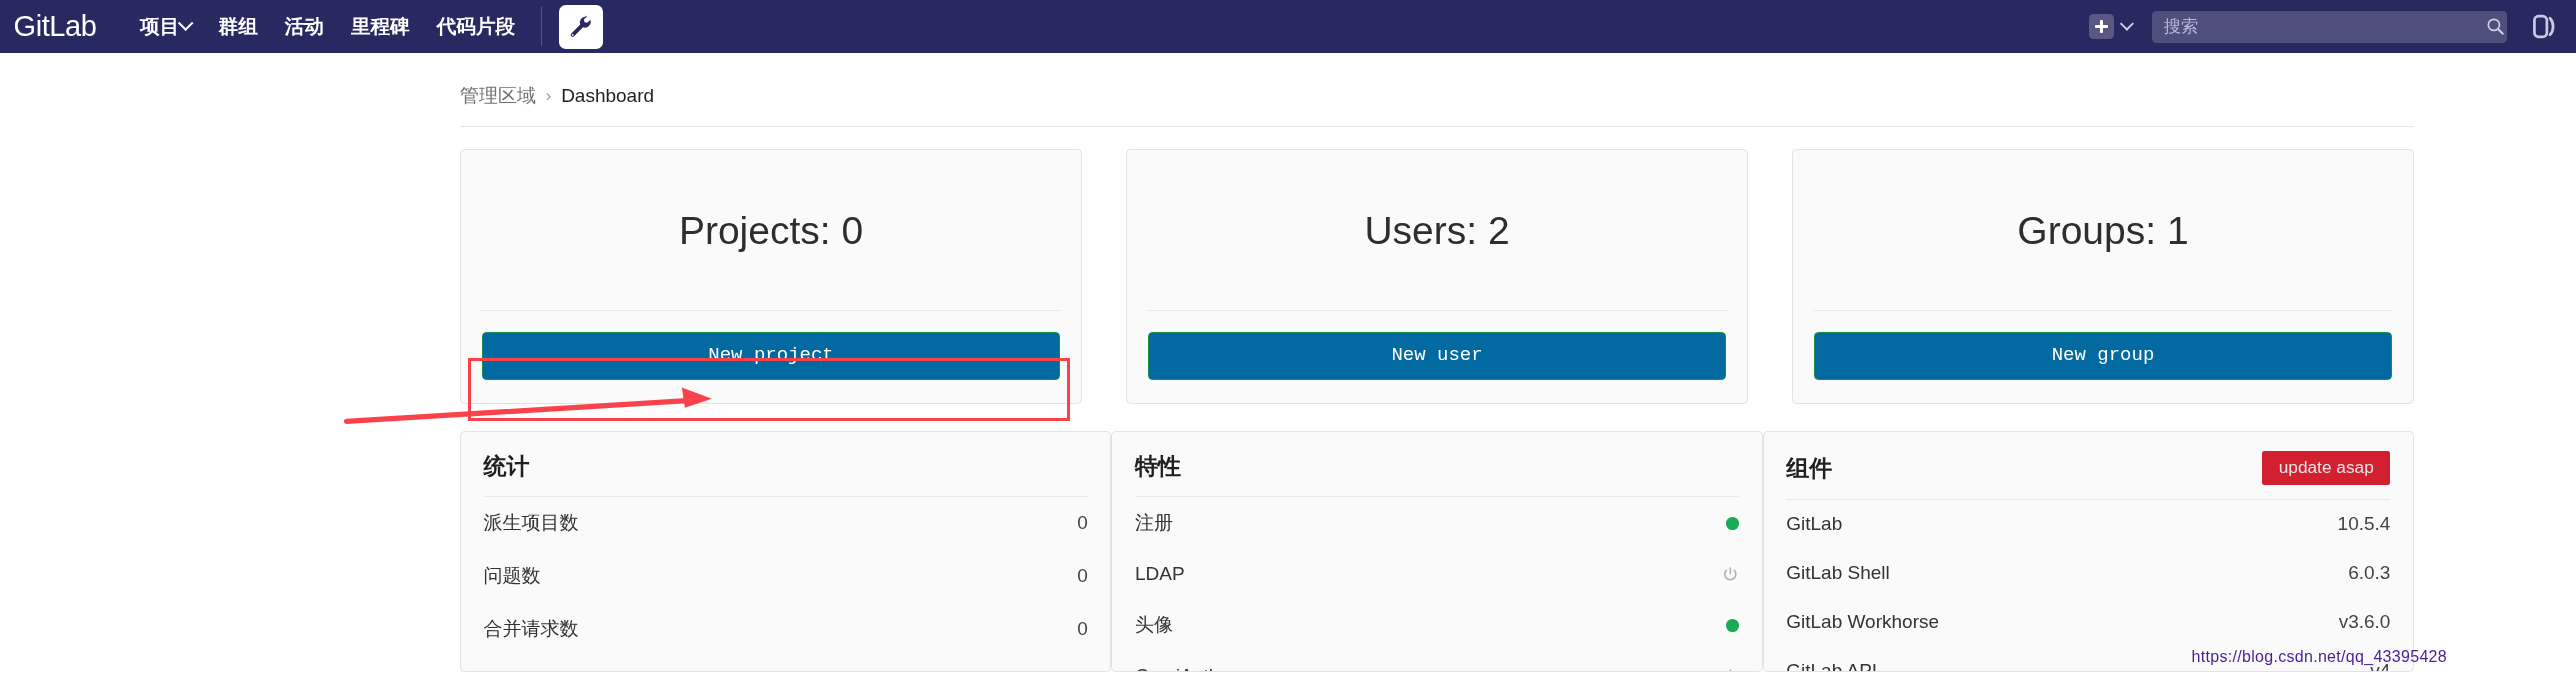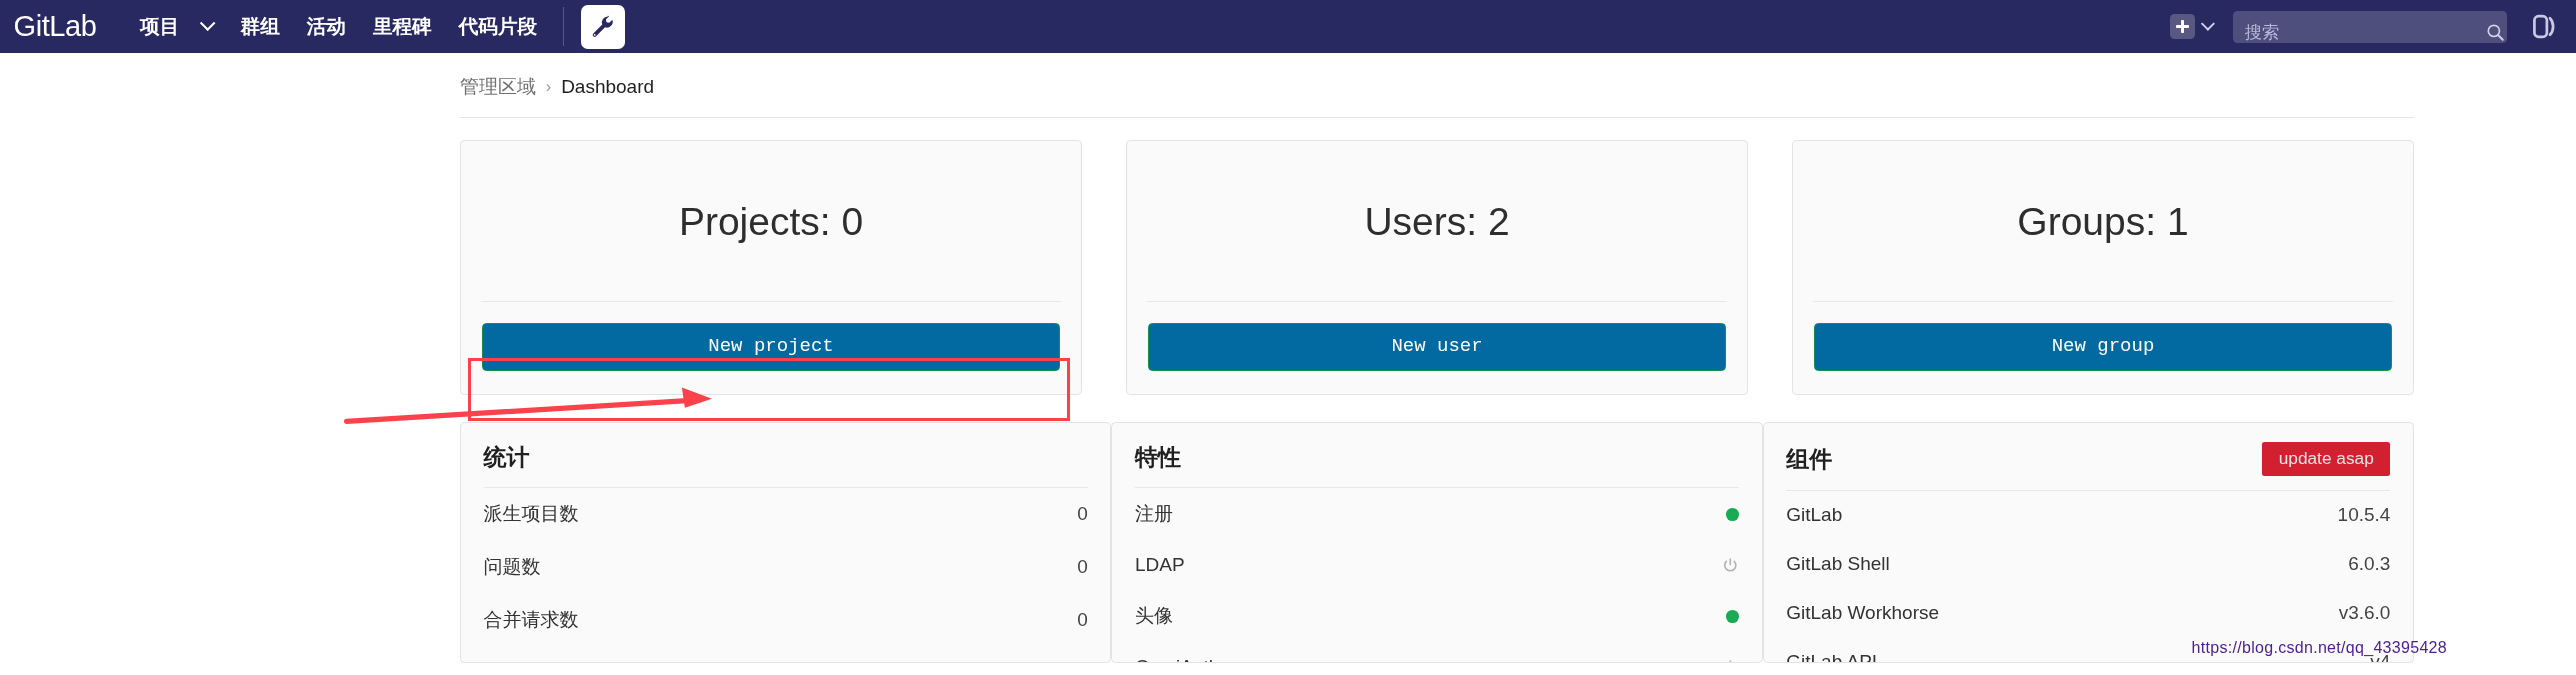--- a/index.html
+++ b/index.html
@@ -38,21 +38,21 @@
   .nav-item {
     color: #ffffff;
     font-size: 19.6px;
     font-weight: 700;
     padding: 0 13.5px;
     line-height: 53px;
     white-space: nowrap;
     cursor: pointer;
     display: flex;
     align-items: center;
-    gap: 23px;
+    gap: 1px;
     height: 53px;
   }
   .nav-item .caret {
     display: inline-block;
     width: 11.3px;
     height: 11.3px;
     border-right: 2.3px solid #ffffff;
     border-bottom: 2.3px solid #ffffff;
     transform: rotate(45deg) translate(-2.3px,-2.3px);
   }
@@ -103,26 +103,26 @@
   .plus-box::before { left: 6px; right: 6px; top: 11.3px; height: 3px; }
   .plus-box::after { top: 6px; bottom: 6px; left: 11.3px; width: 3px; }
   .caret-white {
     display: inline-block;
     width: 9.8px; height: 9.8px;
     border-right: 2.3px solid #cfcfe8;
     border-bottom: 2.3px solid #cfcfe8;
     transform: rotate(45deg) translate(-2.3px,-2.3px);
   }
   .search-box {
-    width: 274px;
+    width: 355px;
     height: 32px;
     background: rgba(255,255,255,0.18);
     border-radius: 4.5px;
     display: flex;
-    align-items: flex-end;
+    align-items: center;
     padding: 0 2px 0 12px;
     cursor: text;
   }
   .search-input {
     flex: 1;
     background: transparent;
     border: none;
     outline: none;
     color: #ffffff;
     font-size: 17.3px;
@@ -132,21 +132,21 @@
   .avatar-icon {
     margin-left: 22.6px;
     width: 30px; height: 30px;
     display: flex; align-items: center; justify-content: center;
     cursor: pointer;
   }
 
   
   .content { position: relative; width: 2576px; }
   .breadcrumb-wrap {
-    padding: 21px 0 0 0;
+    padding: 30px 0 0 0;
     margin: 0 162px 0 460px;
   }
   .breadcrumb {
     display: flex;
     align-items: center;
     gap: 9.8px;
     font-size: 19px;
     padding-bottom: 16.6px;
     border-bottom: 1.5px solid #e5e5e5;
   }

